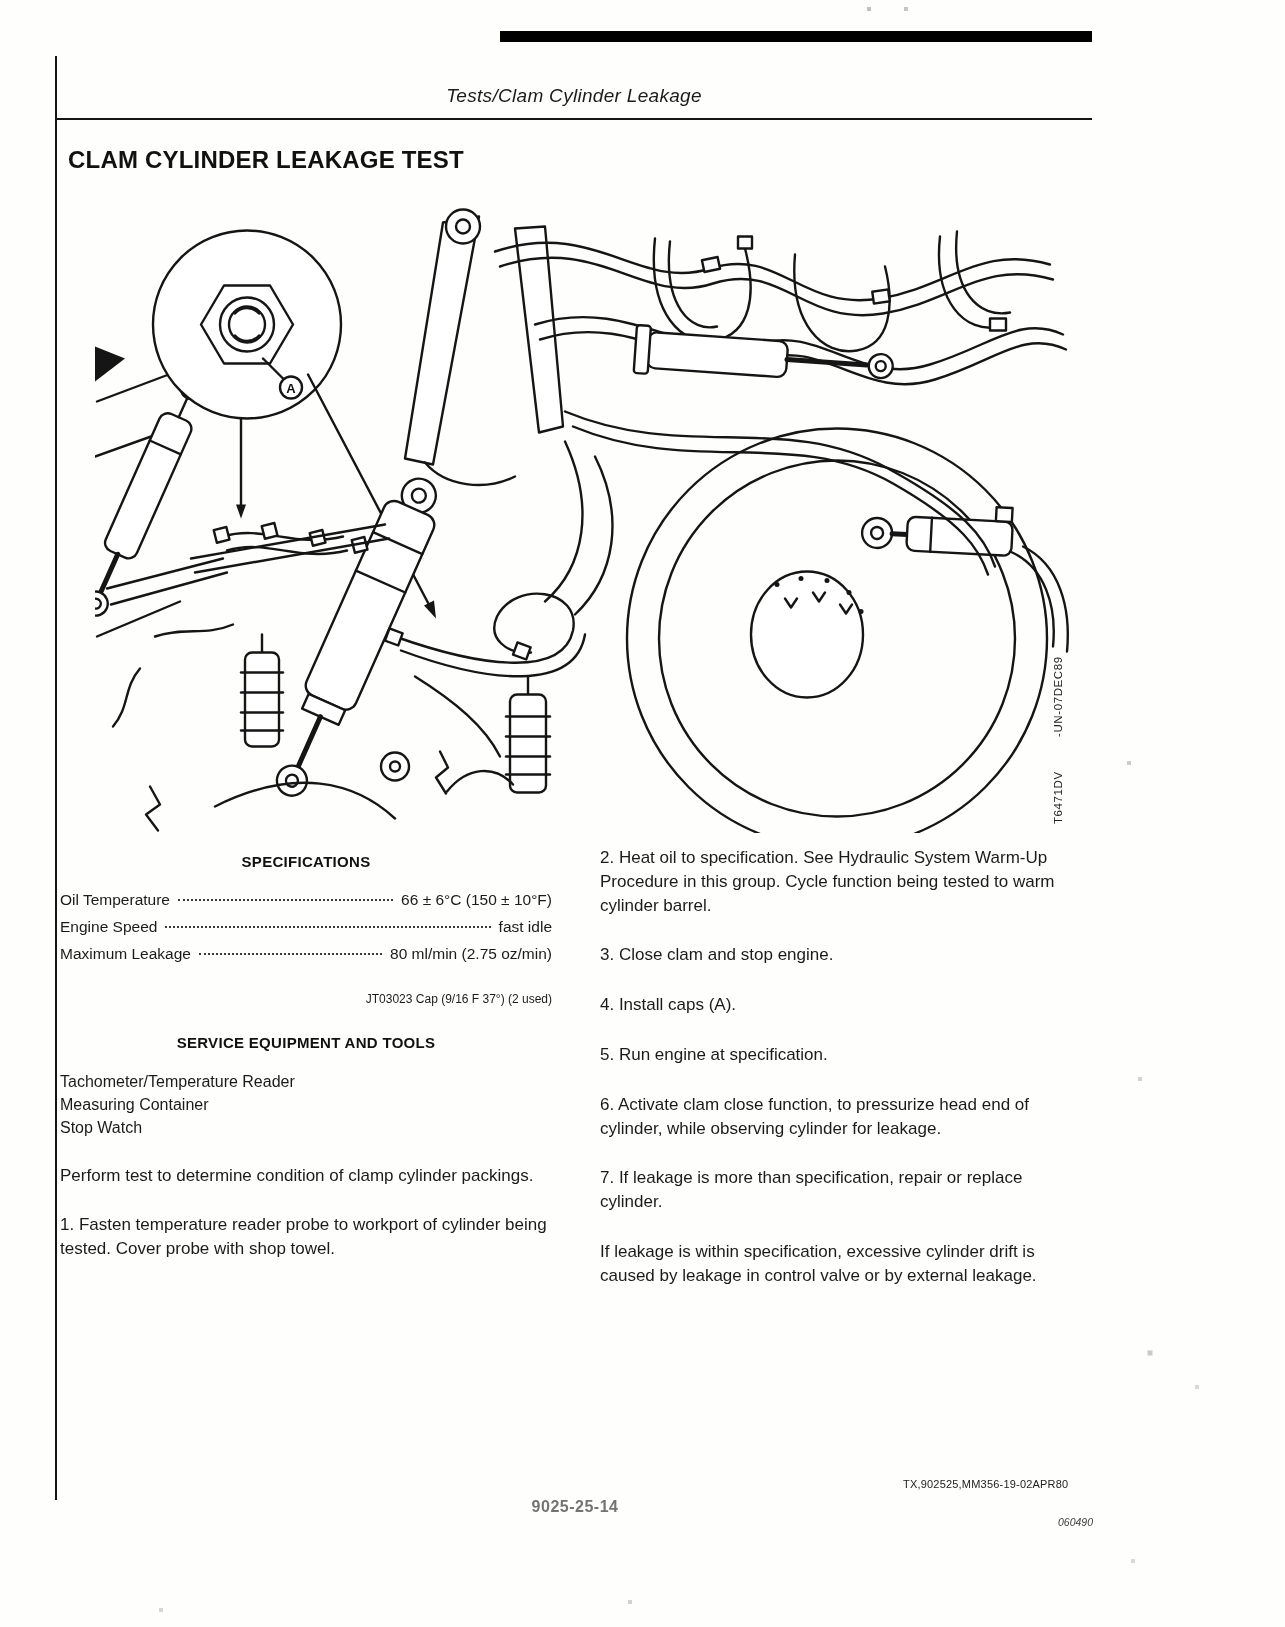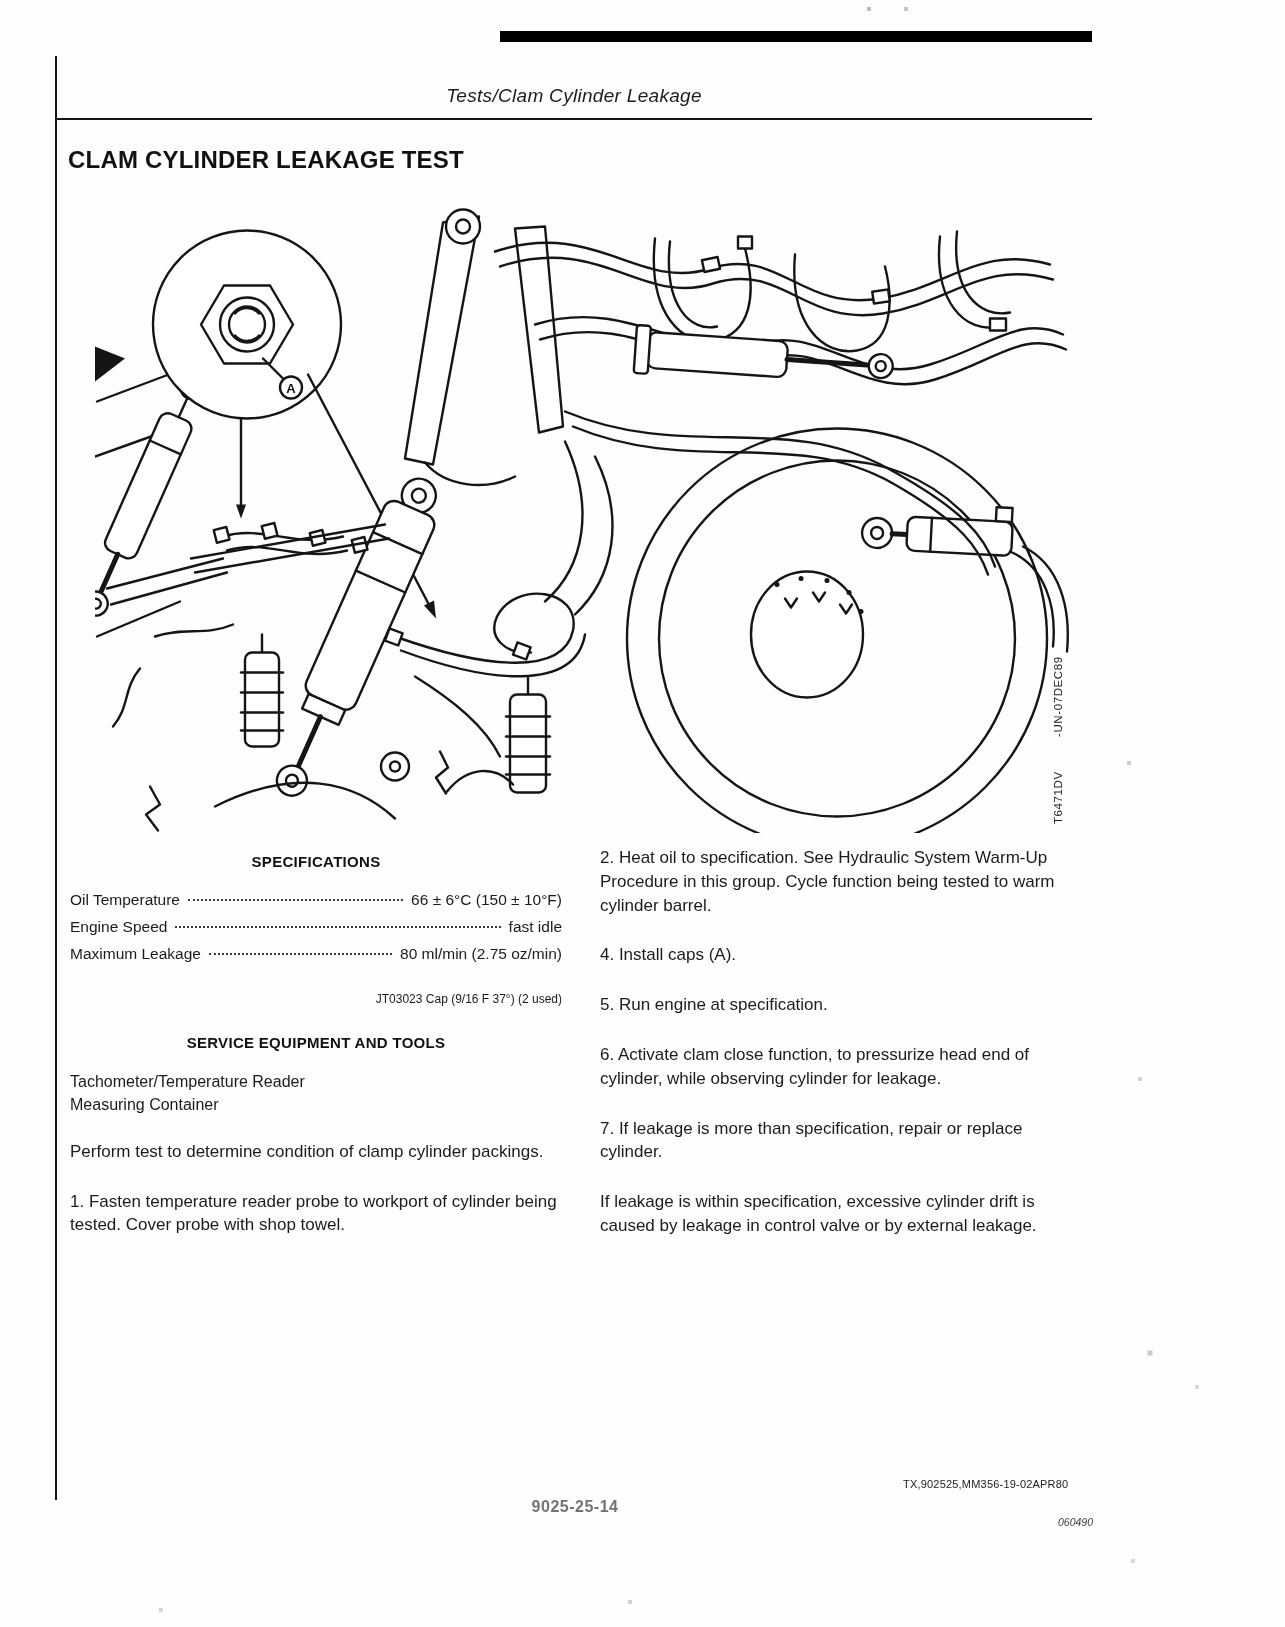--- a/index.html
+++ b/index.html
@@ -18,21 +18,21 @@
   .illus * { stroke:#151515; stroke-width:2.4; fill:none; stroke-linecap:round; stroke-linejoin:round; }
   .illus .wfill { fill:#ffffff; }
   .illus .bfill { fill:#151515; stroke:none; }
   .illus .thick { stroke-width:5; }
   .illus .svgtext { fill:#111; stroke:none; font-size:13px; font-weight:bold; font-family:"Liberation Sans", sans-serif; }
 
   .vert-label { position:absolute; transform-origin:0 100%; transform:rotate(-90deg); font-size:11.5px; white-space:nowrap; color:#222; letter-spacing:0.6px; }
   .vert-neg { left:1064px; top:725px; }
   .vert-photo { left:1064px; top:812px; }
 
-  .col-left  { position:absolute; left:70px;  top:852px; width:492px; font-size:17px; line-height:1.38; color:#1b1b1b; }
+  .col-left  { position:absolute; left:60px;  top:852px; width:492px; font-size:17px; line-height:1.38; color:#1b1b1b; }
   .col-right { position:absolute; left:600px; top:846px; width:482px; font-size:17px; line-height:1.40; color:#1b1b1b; }
 
   .section-heading { text-align:center; font-weight:bold; font-size:15px; letter-spacing:0.3px; margin-bottom:16px; color:#111; }
   .spec-table { font-size:15.5px; margin-bottom:26px; }
   .spec-row { display:flex; align-items:baseline; margin-bottom:6px; }
   .spec-label { white-space:nowrap; }
   .spec-leader { flex:1; border-bottom:2px dotted #3a3a3a; margin:0 8px; transform:translateY(-4px); min-width:20px; }
   .spec-value { white-space:nowrap; }
   .tool-line { font-size:12px; margin-bottom:26px;text-align:right; }
   .equip-list { font-size:16px; line-height:1.45; margin-bottom:24px; }
@@ -229,28 +229,30 @@
         <span class="spec-value">80 ml/min (2.75 oz/min)</span>
       </div>
     </div>
 
     <div class="tool-line">JT03023 Cap (9/16 F 37°) (2 used)</div>
 
     <div class="section-heading">SERVICE EQUIPMENT AND TOOLS</div>
     <div class="equip-list">
       <div>Tachometer/Temperature Reader</div>
       <div>Measuring Container</div>
+      <div>Stop Watch</div>
     </div>
 
     <p class="para">Perform test to determine condition of clamp cylinder packings.</p>
     <p class="para">1. Fasten temperature reader probe to workport of cylinder being tested. Cover probe with shop towel.</p>
   </div>
 
   <div class="col-right">
     <p class="para">2. Heat oil to specification. See Hydraulic System Warm-Up Procedure in this group. Cycle function being tested to warm cylinder barrel.</p>
+    <p class="para">3. Close clam and stop engine.</p>
     <p class="para">4. Install caps (A).</p>
     <p class="para">5. Run engine at specification.</p>
     <p class="para">6. Activate clam close function, to pressurize head end of cylinder, while observing cylinder for leakage.</p>
     <p class="para">7. If leakage is more than specification, repair or replace cylinder.</p>
     <p class="para">If leakage is within specification, excessive cylinder drift is caused by leakage in control valve or by external leakage.</p>
   </div>
 
   <div class="doc-code">TX,902525,MM356-19-02APR80</div>
   <div class="page-number">9025-25-14</div>
   <div class="print-code">060490</div>

